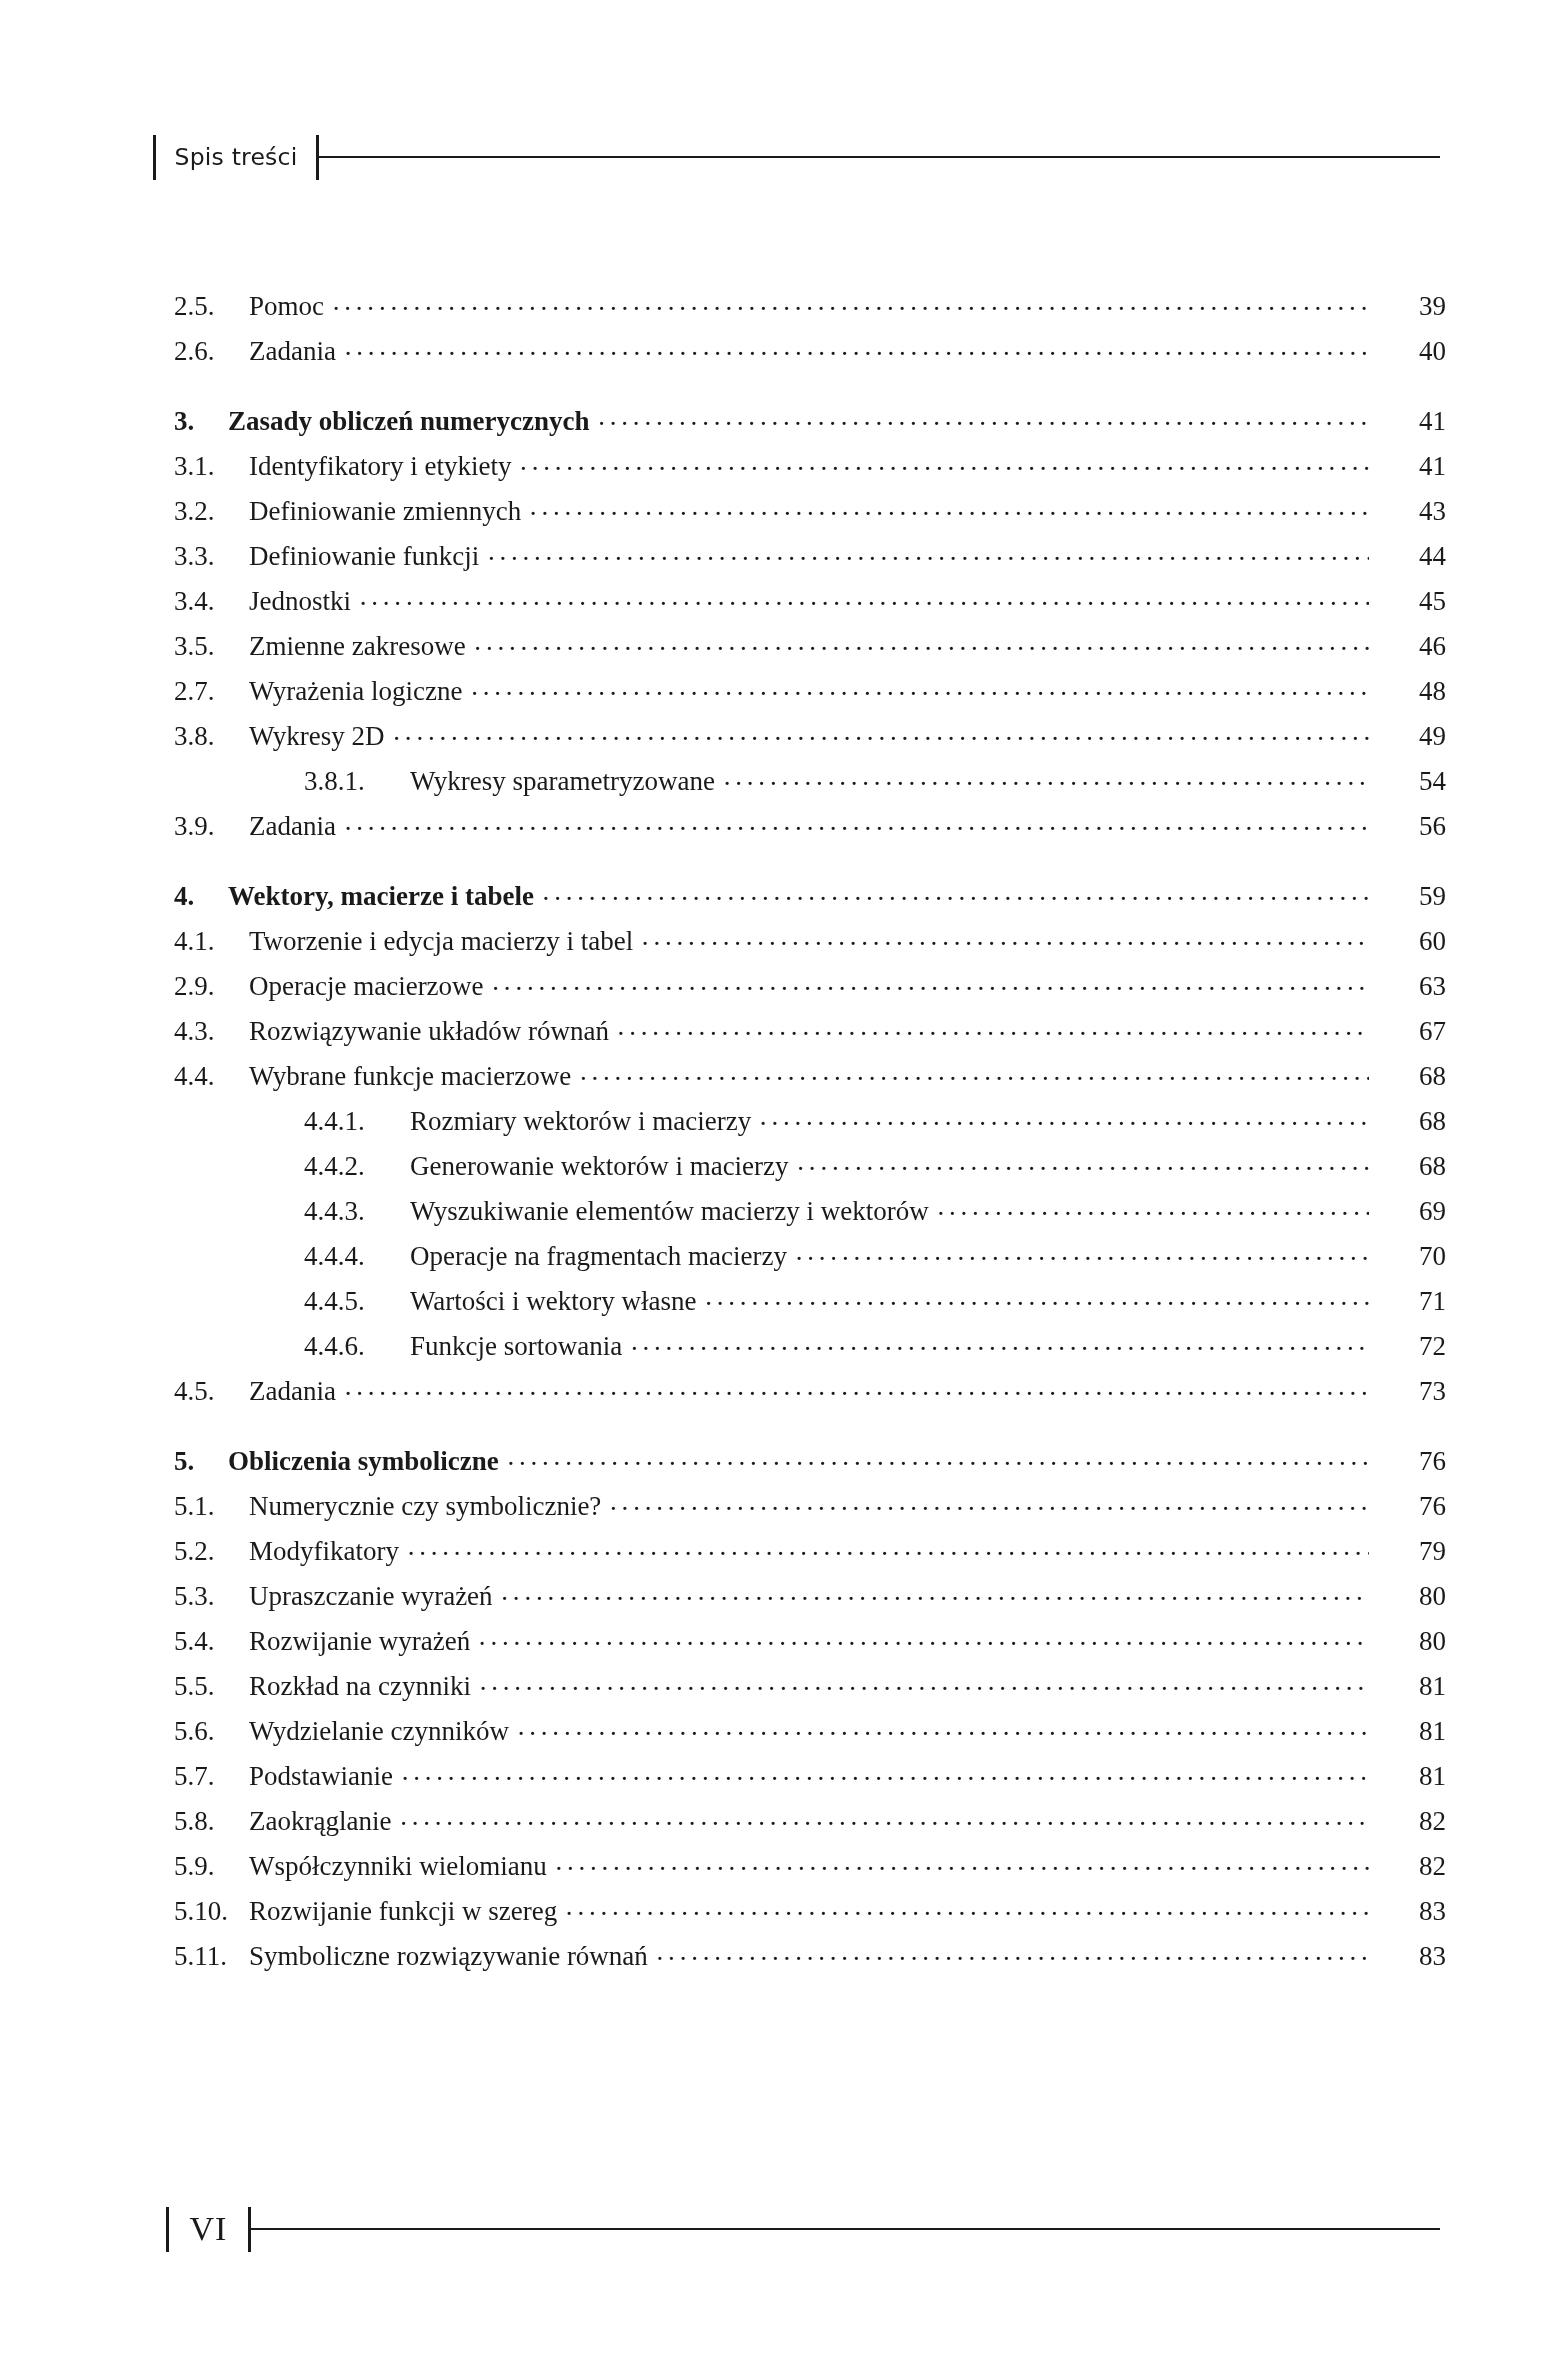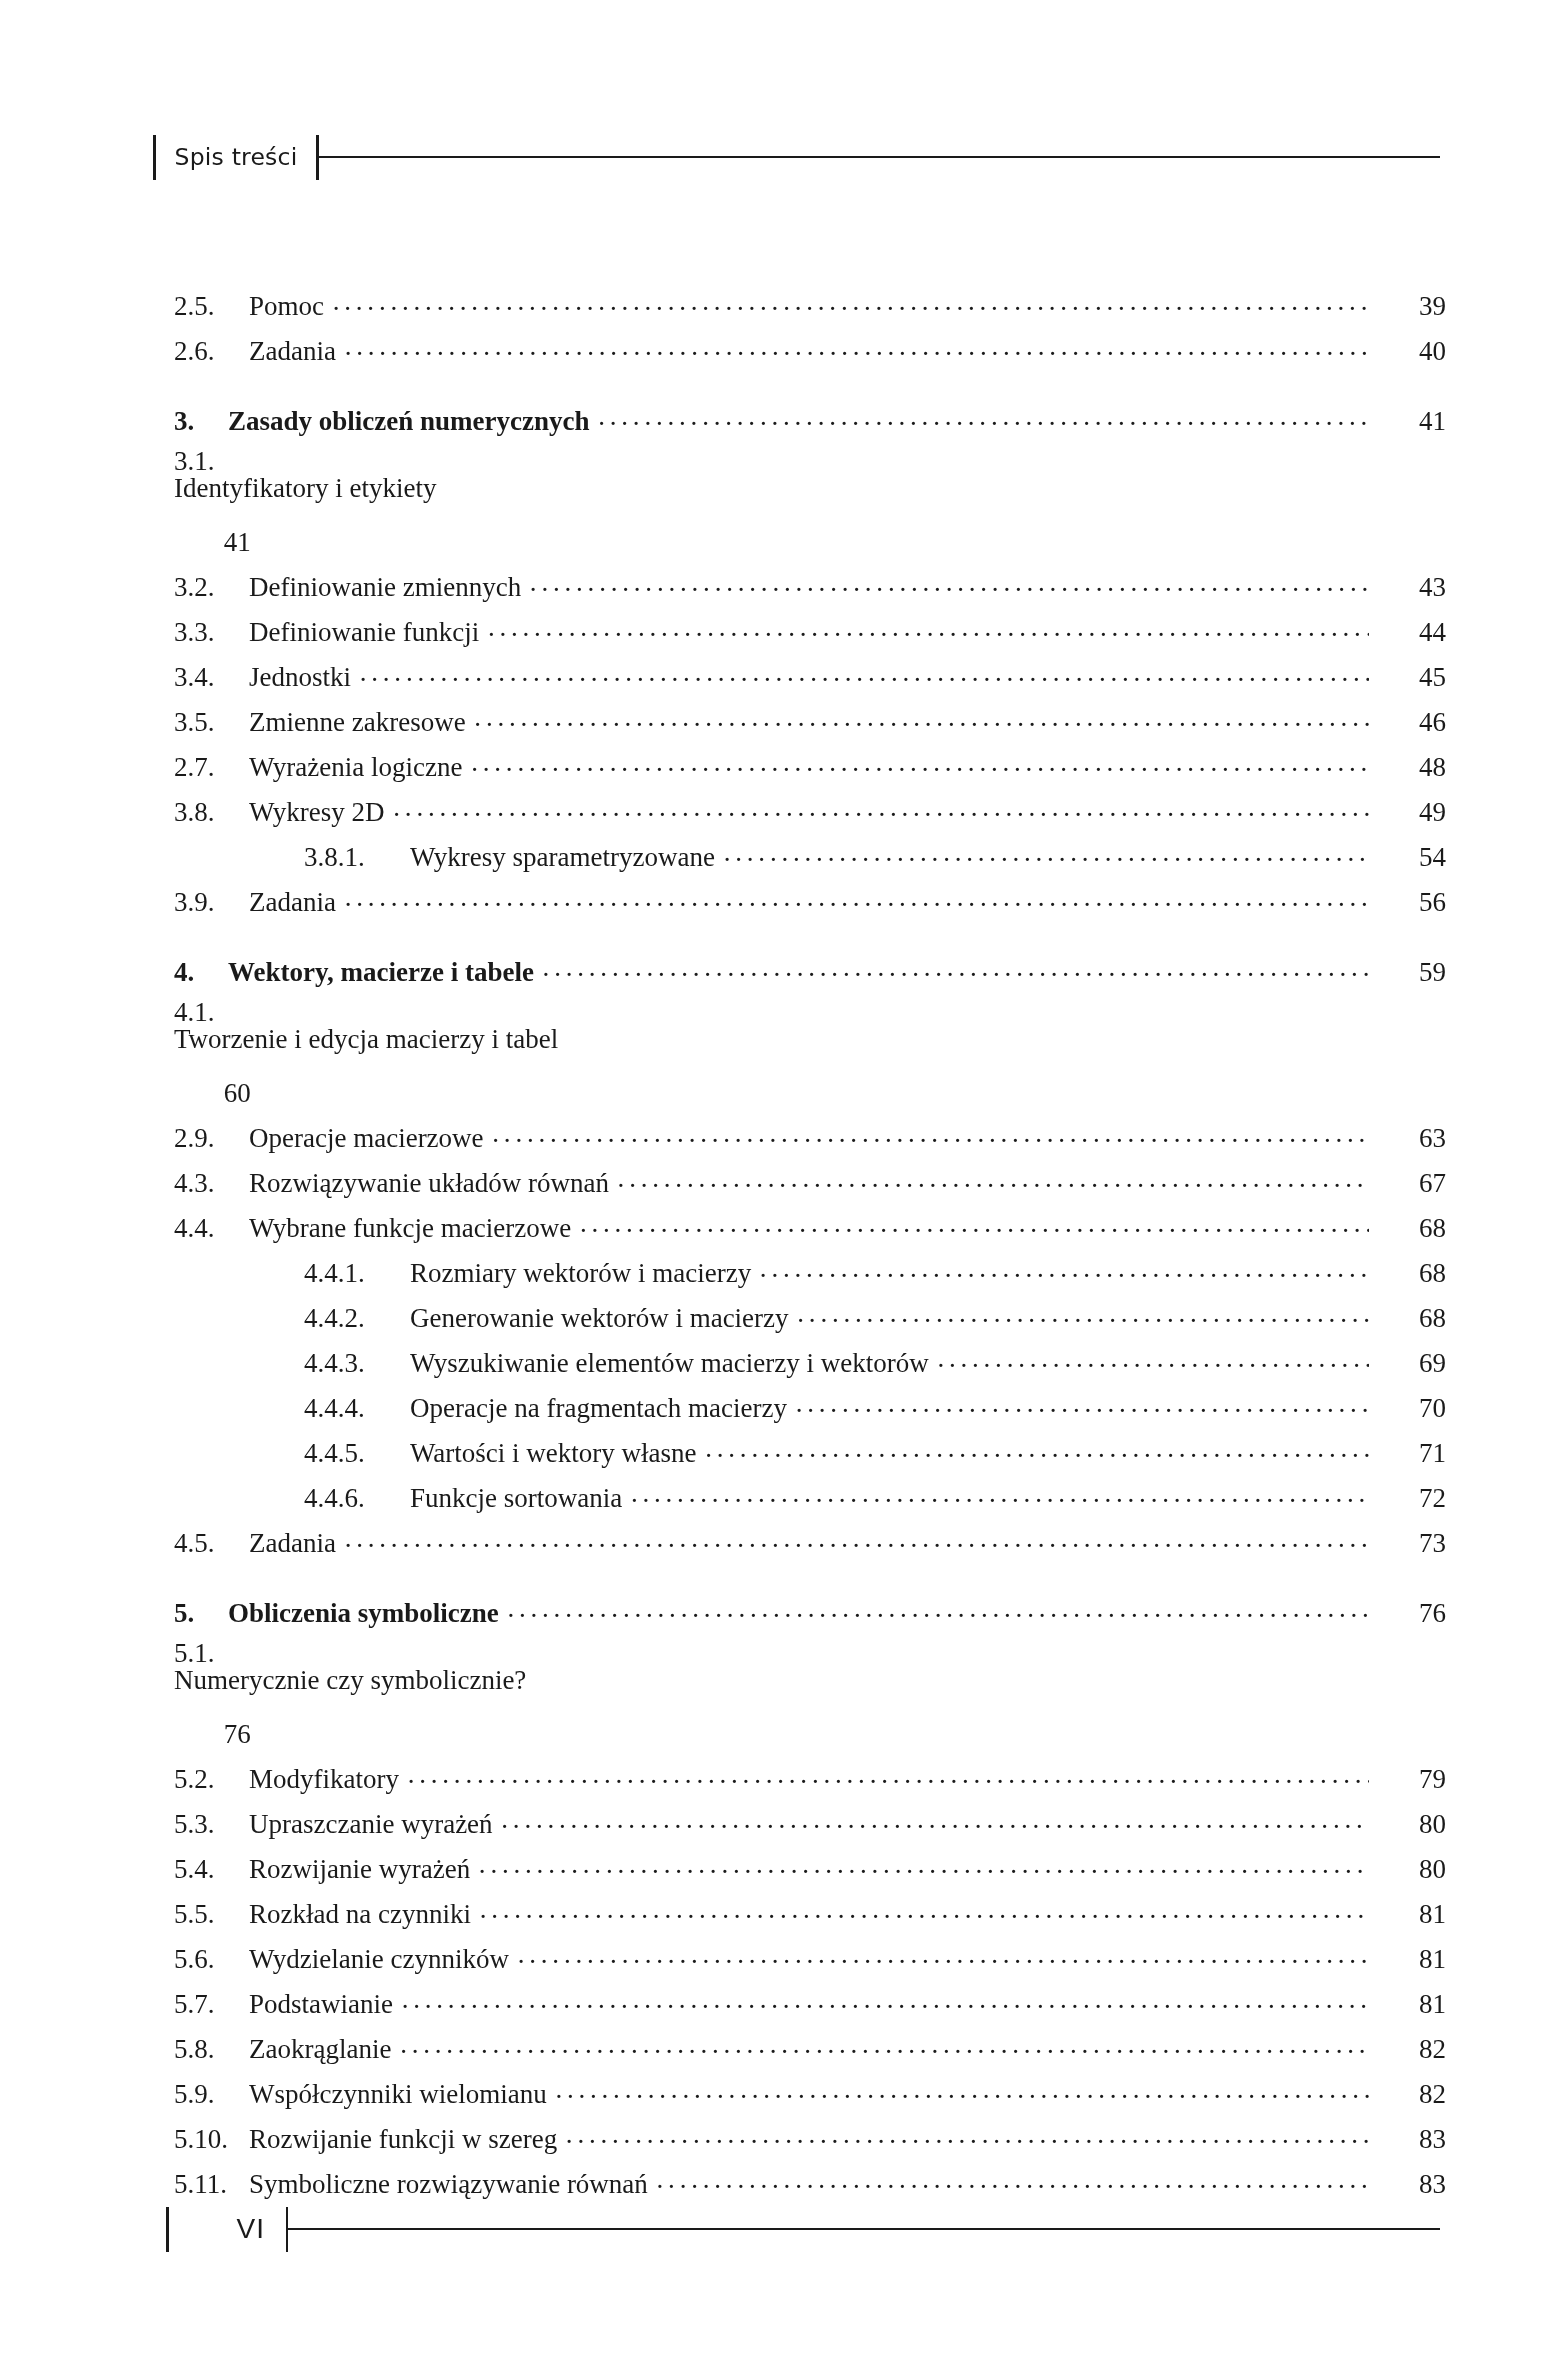--- a/index.html
+++ b/index.html
@@ -110,44 +110,43 @@
   .lvl-chapter .num { width: 54px; font-weight: bold; }
   .lvl-chapter .title { font-weight: bold; }
 
   .lvl-1 { }
   .lvl-1 .num { width: 75px; }
 
   .lvl-2 { margin-left: 98px; }
   .lvl-2 .num { width: 106px; margin-left: 32px; }
 
   .gap-before { margin-top: 38px; }
-  .gap-small { margin-top: 7px; flex-direction: column; }
+  .gap-small { margin-top: 7px; }
 
   
   .footer {
     position: absolute;
     bottom: 122px;
     left: 166px;
     right: 109px;
     height: 52px;
     display: flex;
     align-items: center;
   }
   .footer .bar-left {
     width: 2.6px;
     height: 45px;
     background: #1a1a1a;
     flex: 0 0 auto;
   }
   .footer .folio {
-    font-family: Liberation Sans, sans-serif;
-    font-size: 28px;
+    font-family: Liberation Serif, serif;
+    font-size: 34px;
     padding: 0 21px;
     letter-spacing: 0.9px;
-    margin-left: 47px;
   }
   .footer .bar-mid {
     width: 2.6px;
     height: 45px;
     background: #1a1a1a;
     flex: 0 0 auto;
   }
   .footer .rule {
     flex: 1 1 auto;
     height: 2.6px;

